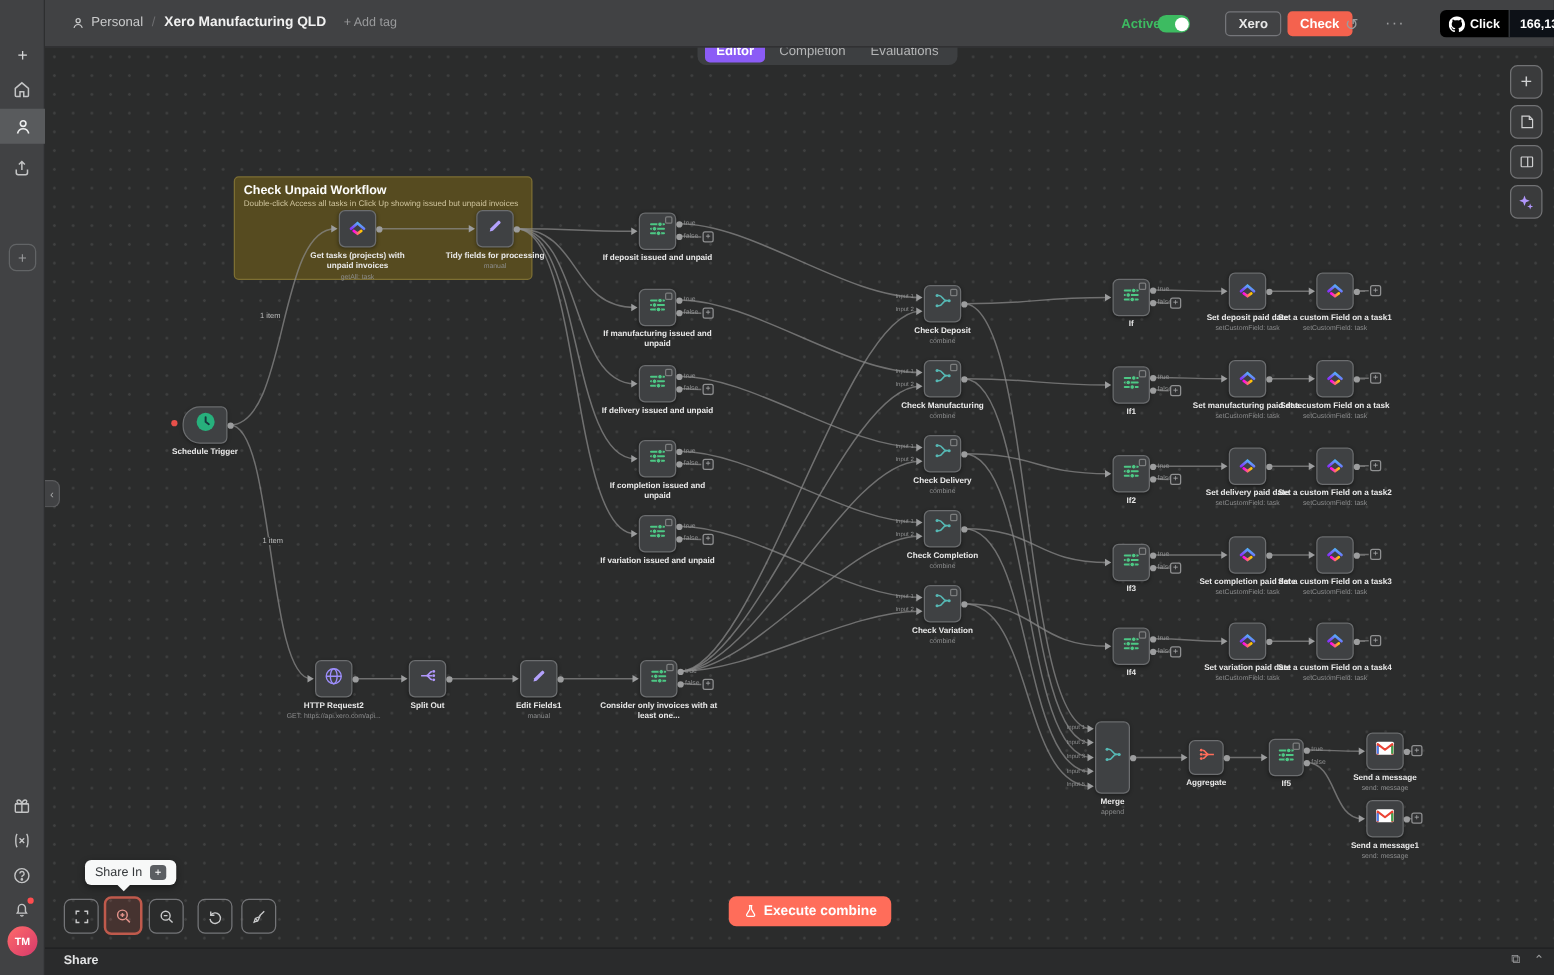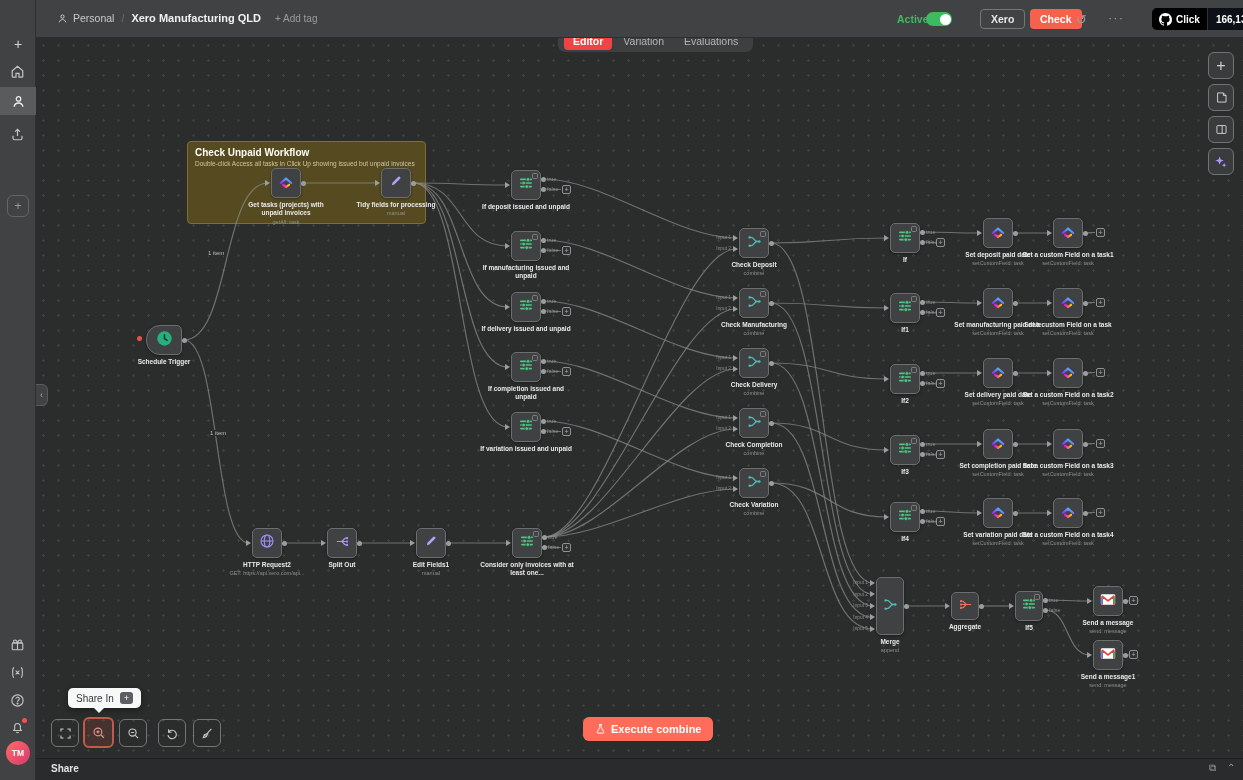--- a/index.html
+++ b/index.html
@@ -31,21 +31,21 @@
 7; }
   .gh { position:absolute; left:1152px; top:8px; height:22px; display:flex; align-items:stretch; border-radius:5px;
     overflow:hidden; cursor:pointer; }
   .gh-l { background:#000; display:flex; align-items:center; gap:4px; padding:0 7px; }
   .gh-r { background:#0d1117; border-left:1px solid #2f3237; display:flex; align-items:center; padding:0 8px; }
   .gh-txt { color:#fff; font-size:10px; font-weight:bold; }
   
   #tabs { position:absolute; left:558px; top:29px; height:23px; background:#3d3f41; z-index:19;
     border-radius:0 0 7px 7px; display:flex; align-items:center; padding:0 6px; gap:2px; }
   .tab { font-size:10.5px; color:#b4b5b6; padding:3px 9px; border-radius:4px; cursor:pointer; white-space:nowrap; }
-  .tab.active { background:#ef4444; color:#fff; font-weight:600; }
+  .tab.active { background:#8b5cf6; color:#fff; font-weight:600; }
   
   .sb { position:absolute; display:flex; align-items:center; justify-content:center; cursor:pointer; }
   .sb-plus { left:6px; top:32px; width:24px; height:24px; border:1.5px solid #93959 7; border-radius:6px;
     color:#d4d5d6; font-size:14px; }
   .sb-active { left:0; top:87px; width:36px; height:28px; background:#595b5d; }
   .notif-dot { position:absolute; right:-2px; top:-2px; width:5px; height:5px; border-radius:50%; background:#ff4d4f; }
   .avatar { position:absolute; left:6px; top:741px; width:24px; height:24px; border-radius:50%;
     background:linear-gradient(135deg,#ff6a6a,#d63a6b); color:#fff; font-size:8.5px; font-weight:bold;
     display:flex; align-items:center; justify-content:center; cursor:pointer; }
   
@@ -870,21 +870,21 @@
     <circle cx="4" cy="12" r="2.6"></circle>
       <circle cx="14" cy="7" r="2.6"></circle>
       <circle cx="14" cy="17" r="2.6"></circle>
       <circle cx="24" cy="12" r="2.6"></circle>
     <path d="M6.5 11 11.5 8M6.5 13 11.5 16M16.5 8 21.5 11M16.5 16 21.5 13"></path>
   </svg>
 </div>
 
 <div id="tabs">
   <span class="tab active">Editor</span>
-  <span class="tab">Variation</span>
+  <span class="tab">Completion</span>
   <span class="tab">Evaluations</span>
 </div>
 
 <div id="sidebar">
   <div class="sb sb-plus">+</div>
   <div class="sb" style="left:10px; top:64px;">
     <svg width="15" height="15" viewBox="0 0 20 20" fill="none" stroke="#c3c4c5" stroke-width="1.6">
         <path d="M3 9l7-6 7 6v7.5a1 1 0 0 1-1 1h-4v-5H8v5H4a1 1 0 0 1-1-1z"></path>
       </svg>
   </div>

